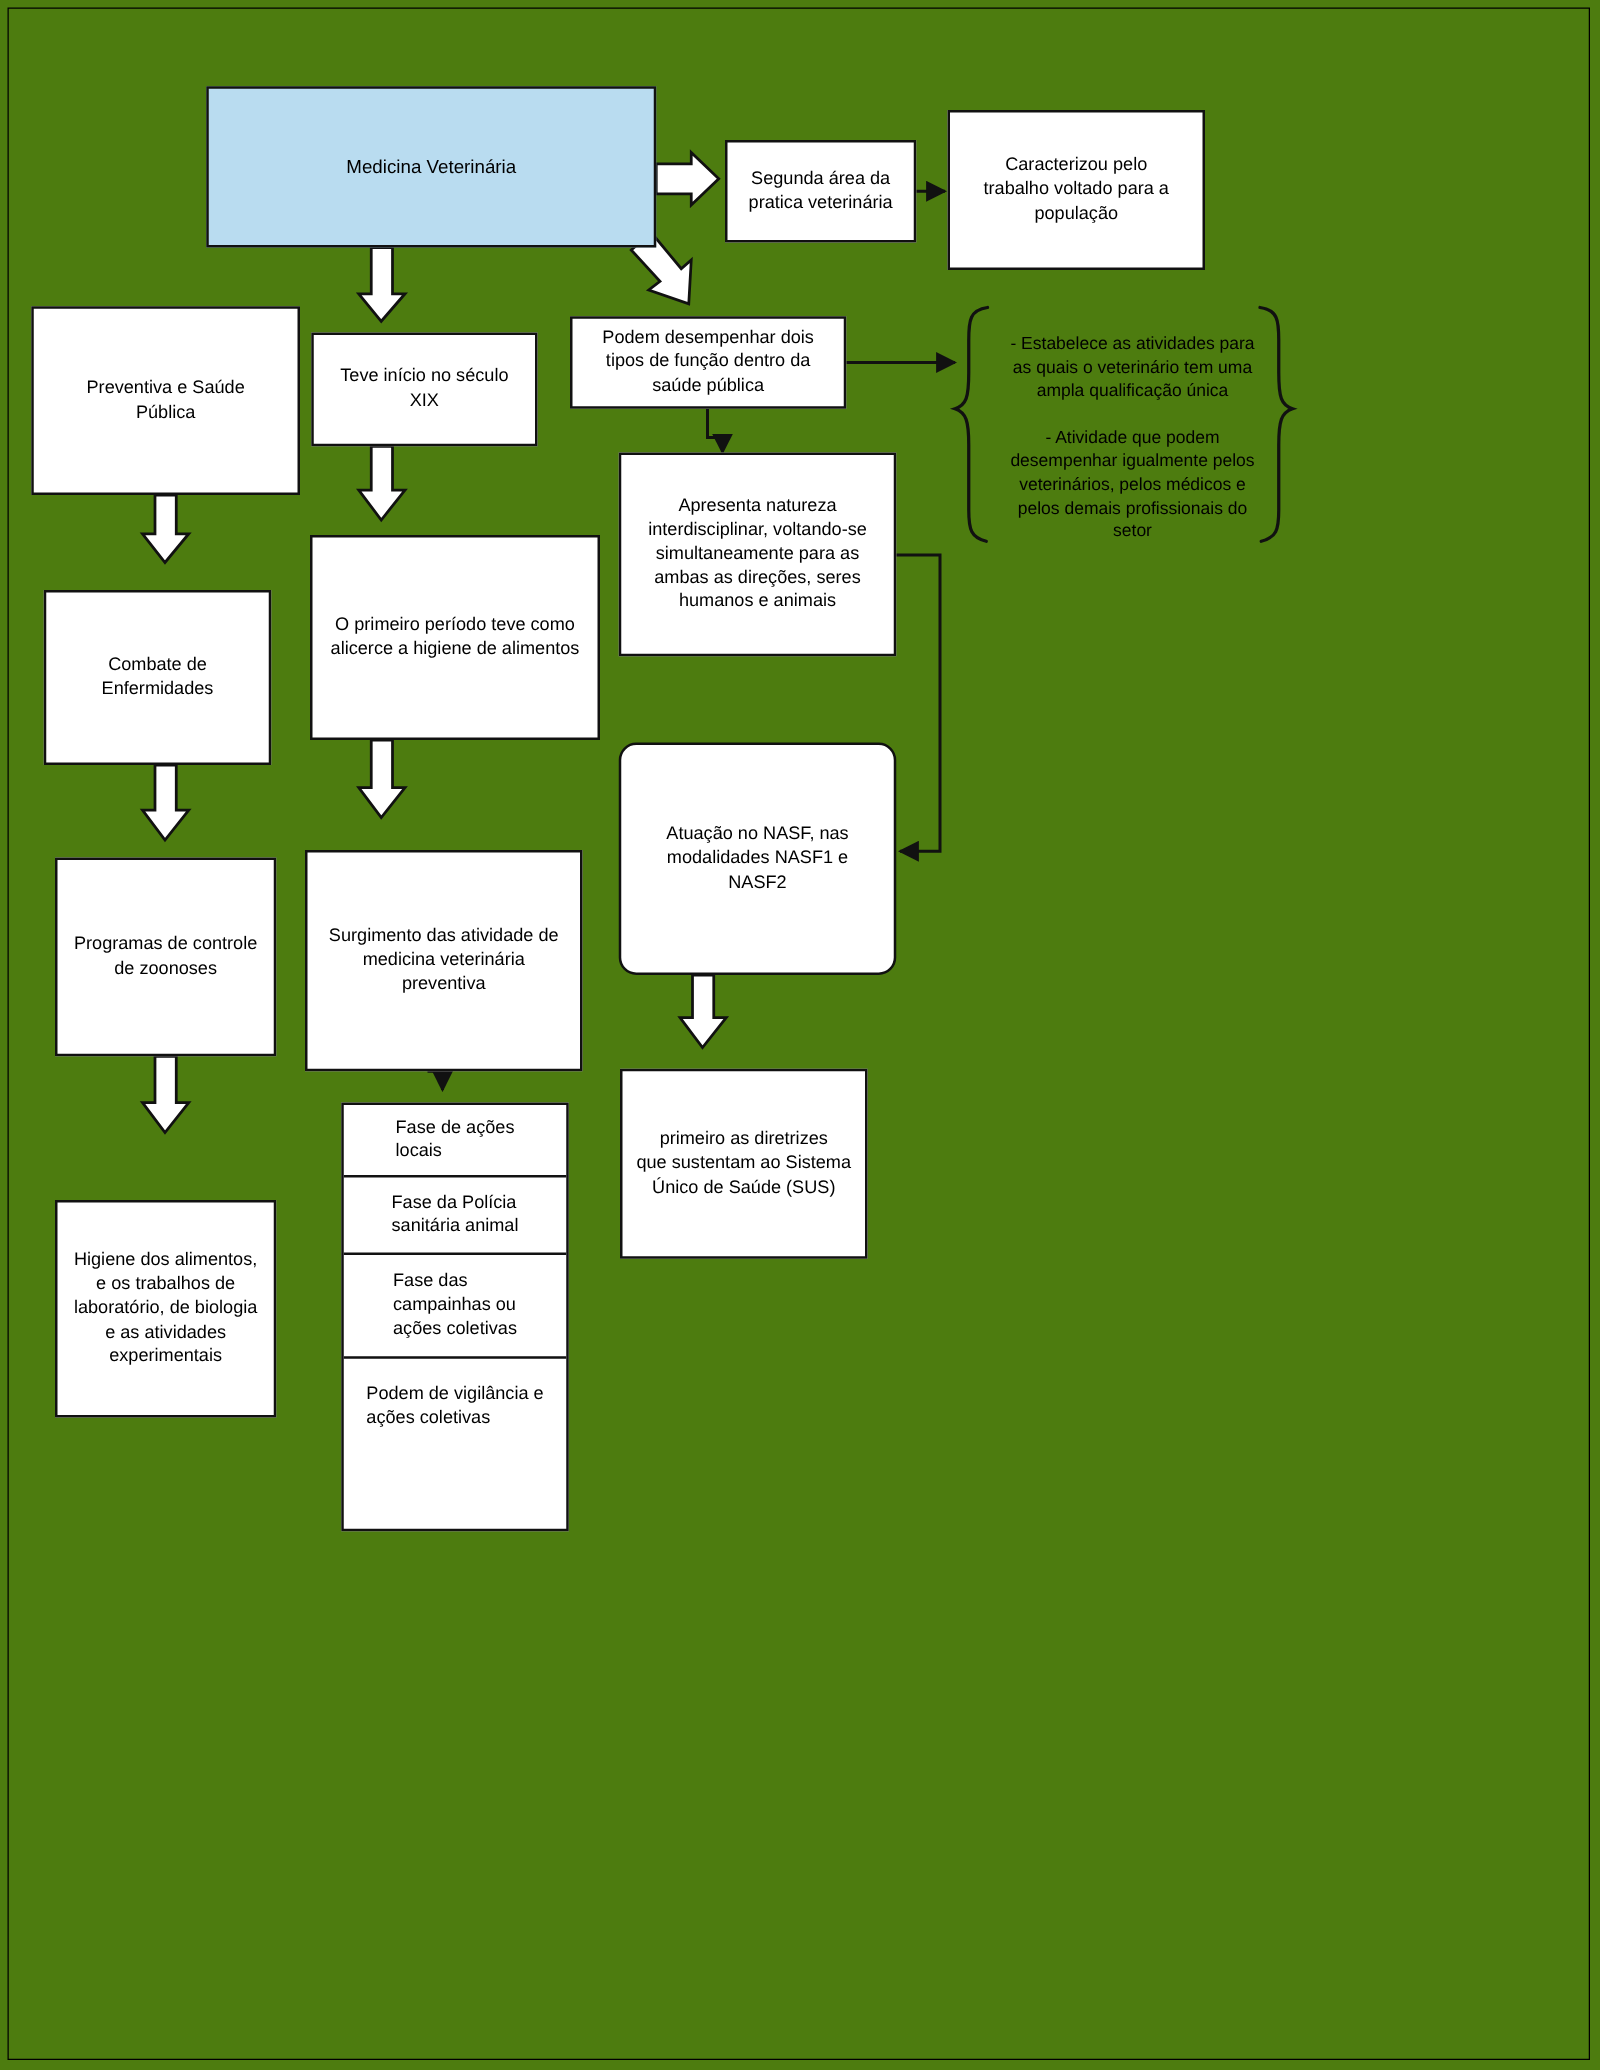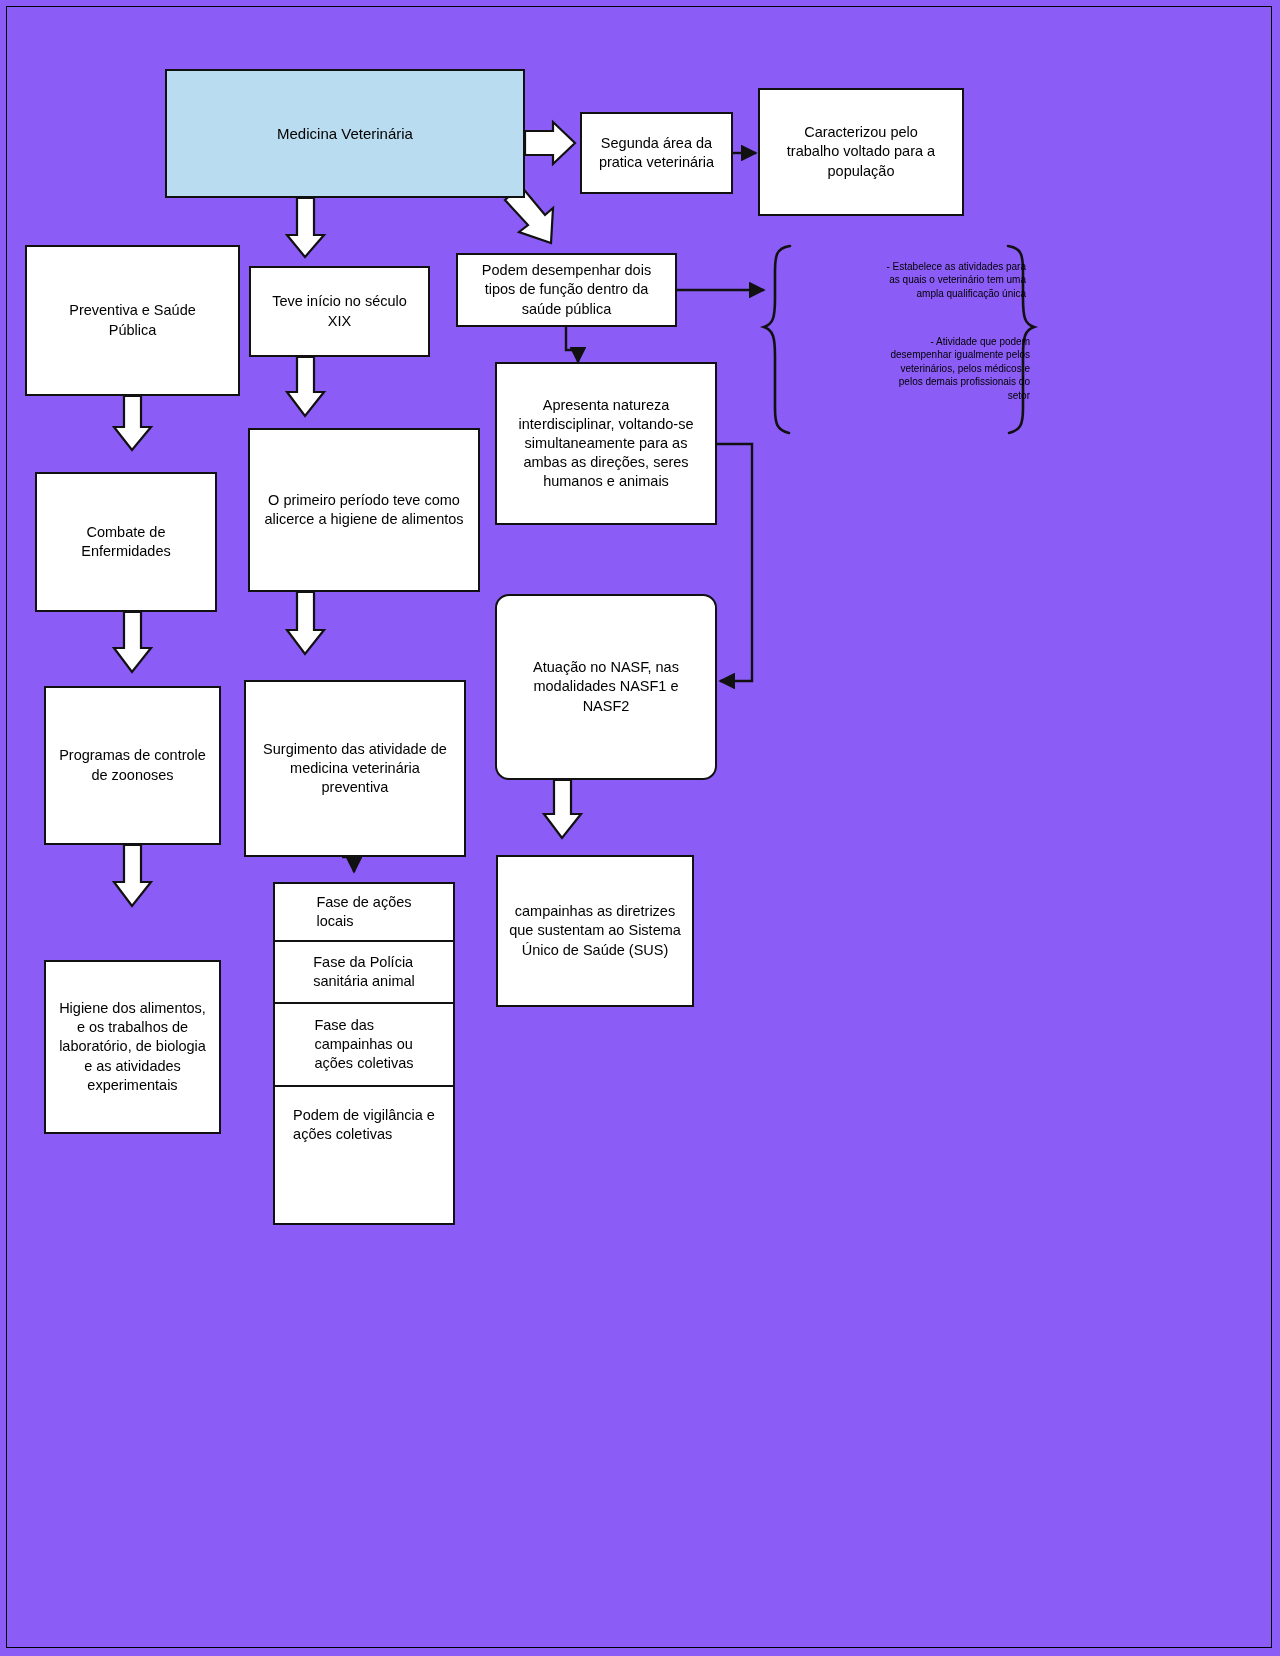--- a/index.html
+++ b/index.html
@@ -7,21 +7,21 @@
     padding: 0;
     background: #ffffff;
   }
   body {
     font-family: "Liberation Sans", sans-serif;
   }
   #page {
     position: relative;
     width: 1280px;
     height: 1656px;
-    background: #8b5cf6;
+    background: #4d7c0f;
     overflow: hidden;
   }
   .page-border {
     position: absolute;
     left: 6px;
     top: 6px;
     width: 1266px;
     height: 1642px;
     border: 1px solid #000;
     box-sizing: border-box;
@@ -51,22 +51,22 @@
   .svg-layer {
     position: absolute;
     left: 0;
     top: 0;
     width: 1280px;
     height: 1656px;
     pointer-events: none;
   }
   .brace-text {
     position: absolute;
-    text-align: right;
-    font-size: 10px;
+    text-align: center;
+    font-size: 14px;
     line-height: 1.35;
     color: #000;
     white-space: pre-line;
   }
   .phase-stack {
     position: absolute;
     box-sizing: border-box;
     border: 2px solid #111;
     background: #fff;
   }
@@ -236,21 +236,21 @@
 
   <div class="node" style="left:44px; top:960px; width:177px; height:174px;">
     <span>Higiene dos alimentos,
 e os trabalhos de
 laboratório, de biologia
 e as atividades
 experimentais</span>
   </div>
 
   <div class="node" style="left:496px; top:855px; width:198px; height:152px;">
-    <span>campainhas as diretrizes
+    <span>primeiro as diretrizes
 que sustentam ao Sistema
 Único de Saúde (SUS)</span>
   </div>
 
   <div class="brace-text" style="left:786px; top:246px; width:240px;">
     <span style="white-space:pre-line;">- Estabelece as atividades para
 as quais o veterinário tem uma
 ampla qualificação única</span>
   </div>
 

